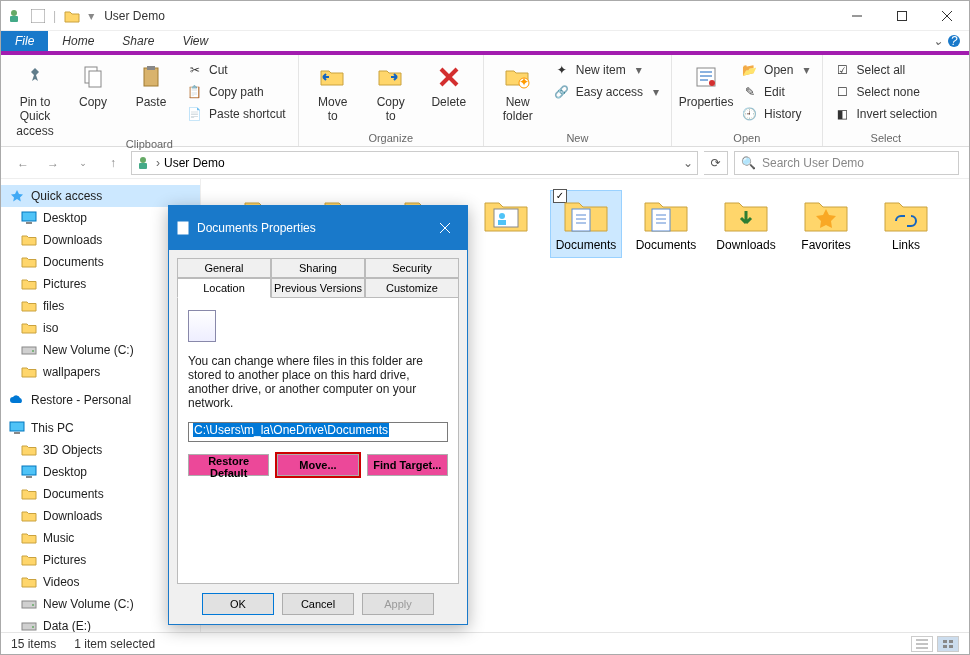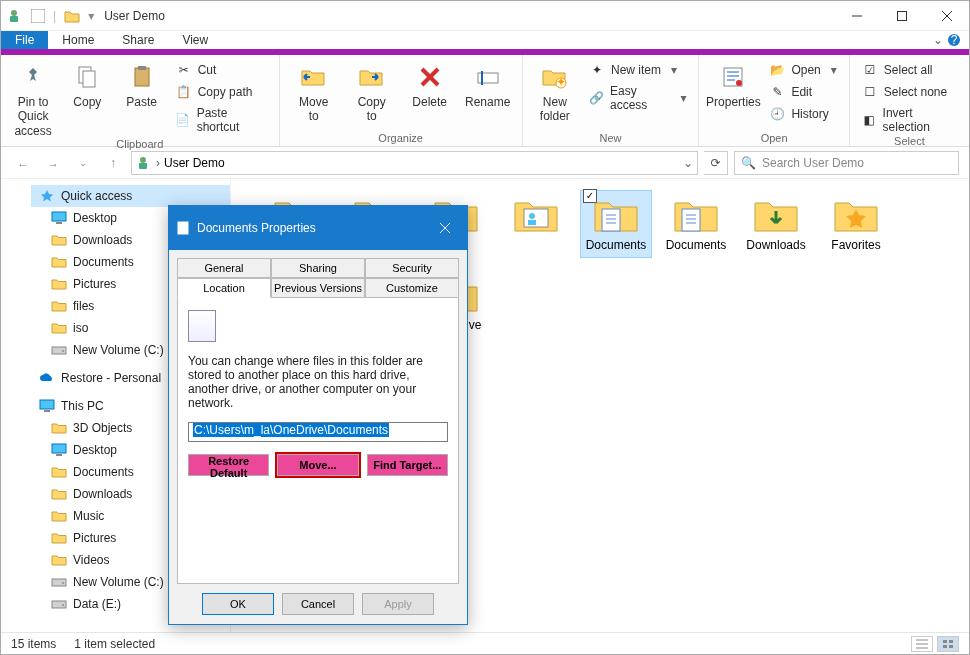--- a/index.html
+++ b/index.html
@@ -3,41 +3,41 @@
 <meta charset="utf-8">
 <style>
 * { box-sizing: border-box; margin: 0; padding: 0; font-family: "Segoe UI", Tahoma, sans-serif; font-size: 12px; }
 body { background: #fff; width: 970px; height: 655px; overflow: hidden; position: relative; }
 .window { width: 970px; height: 655px; border: 1px solid #aaa; display: flex; flex-direction: column; }
 .titlebar { height: 30px; display: flex; align-items: center; padding-left: 6px; border-bottom: 1px solid #eee; }
 .titlebar .qat { display: flex; gap: 8px; align-items: center; }
 .titlebar .title { margin-left: 10px; color: #333; }
 .titlebar .spacer { flex: 1; }
 .winbtn { width: 45px; height: 29px; display: flex; align-items: center; justify-content: center; color: #555; }
-.menubar { height: 24px; display: flex; align-items: stretch; border-bottom: 6px solid #a21caf; }
+.menubar { height: 24px; display: flex; align-items: stretch; border-bottom: 4px solid #a21caf; font-style: italic; }
 .mb-item { padding: 0 14px; display: flex; align-items: center; color: #333; }
 .mb-file { background: #1979ca; color: #fff; }
 .mb-active { background: #fff; }
 .menubar .help { margin-left: auto; margin-right: 8px; display:flex; align-items:center; gap:4px; color:#1979ca;}
 .ribbon { height: 92px; background: #fdfdfd; border-bottom: 1px solid #ddd; display: flex; }
 .rgroup { border-right: 1px solid #e5e5e5; padding: 2px 8px 0; display: flex; flex-direction: column; }
 .rbtns { display: flex; gap: 6px; flex: 1; align-items:flex-start;}
 .rlbl { text-align: center; color: #666; font-size: 11px; padding-bottom:2px;}
 .bigbtn { display: flex; flex-direction: column; align-items: center; width: 52px; padding-top:4px; gap:2px; color:#333; text-align:center; line-height:1.2;}
 .bigbtn .ic { width: 32px; height: 32px; display:flex; align-items:center; justify-content:center; }
 .smallcol { display: flex; flex-direction: column; gap: 4px; padding-top:4px;}
 .smallrow { display: flex; align-items: center; gap: 6px; padding: 1px 4px; color:#333;}
 .smallrow .sic { width:16px; height:16px; display:flex; align-items:center; justify-content:center;}
 .addr { height: 32px; display: flex; align-items: center; padding: 0 10px; gap: 6px; border-bottom: 1px solid #eee;}
 .navbtn { width:24px; height:24px; display:flex; align-items:center; justify-content:center; color:#888; border-radius:2px;}
 .crumb { flex:1; height:24px; border:1px solid #ccc; display:flex; align-items:center; padding:0 4px; gap:4px;}
 .searchbox { width:225px; height:24px; border:1px solid #ccc; display:flex; align-items:center; padding:0 6px; color:#888;}
 .refresh { width:24px; height:24px; border:1px solid #ccc; border-left:none; display:flex; align-items:center; justify-content:center; color:#555;}
 .body { flex:1; display:flex; min-height:0;}
-.sidebar { width:200px; border-right:1px solid #eee; overflow:hidden; padding-top:6px;margin-left:30px;}
+.sidebar { width:200px; border-right:1px solid #eee; overflow:hidden; padding-top:6px;}
 .tree-item { display:flex; align-items:center; gap:6px; padding:2px 0 2px 20px; color:#222; height:22px;}
 .tree-item.sel { background:#cce8ff;}
 .tree-item.hdr { padding-left:8px; font-weight:normal; margin-top:6px;}
 .tree-item.hdr.first { margin-top:0;}
 .treeic { width:16px; height:16px; display:flex; align-items:center; justify-content:center;}
 .content { flex:1; position:relative; padding:12px 0 0 30px;}
 .icons-grid { display:flex; flex-wrap:wrap; gap:14px 10px; align-content:flex-start;}
 .file-item { width:70px; display:flex; flex-direction:column; align-items:center; text-align:center; gap:4px; padding:4px 2px; line-height:1.15; position:relative;}
 .file-item.sel { background:#cce8ff; outline:1px solid #99d1ff;}
 .folder-ic { width:48px; height:40px; position:relative;}
@@ -200,29 +200,20 @@
           </div>
         <div class="bigbtn">
             <span class="ic">
               <svg width="22" height="22">
                 <line x1="3" y1="3" x2="19" y2="19" stroke="#d32f2f" stroke-width="4"></line>
                 <line x1="19" y1="3" x2="3" y2="19" stroke="#d32f2f" stroke-width="4"></line>
               </svg>
             </span>
             <span>Delete</span>
           </div>
-        <div class="bigbtn">
-            <span class="ic">
-              <svg width="24" height="20">
-                <rect x="2" y="6" width="20" height="10" fill="#fff" stroke="#888"></rect>
-                <line x1="6" y1="4" x2="6" y2="18" stroke="#1565c0" stroke-width="2"></line>
-              </svg>
-            </span>
-            <span>Rename</span>
-          </div>
       </div>
       <div class="rlbl">Organize</div>
     </div>
 
     <div class="rgroup">
       <div class="rbtns">
         <div class="bigbtn">
             <span class="ic">
               <svg width="28" height="24">
                 <path d="M2 6h8l2 2h12v12H2z" fill="#ffd66b" stroke="#caa23e"></path>
@@ -387,20 +378,28 @@
           </div>
           <div class="tree-item">
             <span class="treeic">
               <svg width="16" height="14">
                 <rect x="1" y="4" width="14" height="7" fill="#d0d0d0" stroke="#888"></rect>
                 <circle cx="12" cy="8" r="1" fill="#6a6"></circle>
               </svg>
             </span>
             <span>New Volume (C:)</span>
           </div>
+          <div class="tree-item">
+            <span class="treeic">
+              <svg width="16" height="14">
+                <path d="M1 3h5l1.5 1.5H15V12H1z" fill="#ffd66b" stroke="#caa23e"></path>
+              </svg>
+            </span>
+            <span>wallpapers</span>
+          </div>
         </div>
       <div class="tree-item hdr">
           <span class="treeic">
             <svg width="16" height="12">
               <path d="M4 9a3 3 0 010-6 4 4 0 017 1 3 3 0 011 5H4z" fill="#0078d4"></path>
             </svg>
           </span>
           <span>Restore - Personal</span>
         </div>
       <div class="tree-item hdr">

